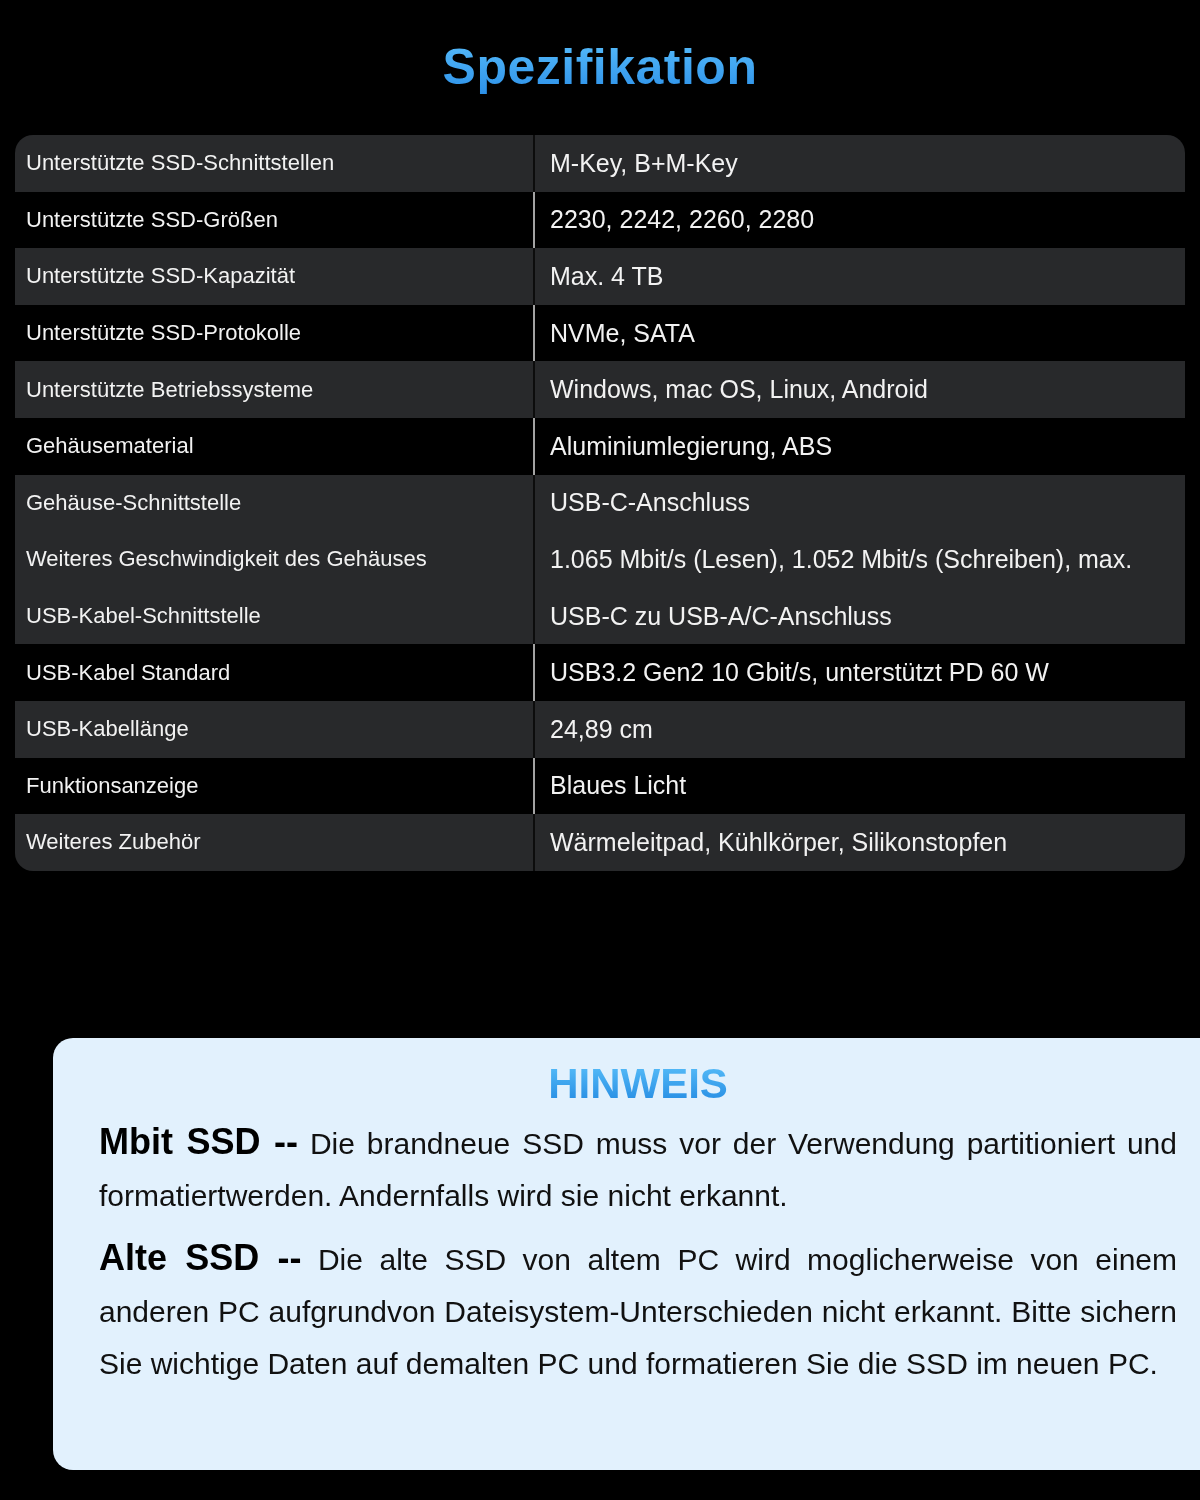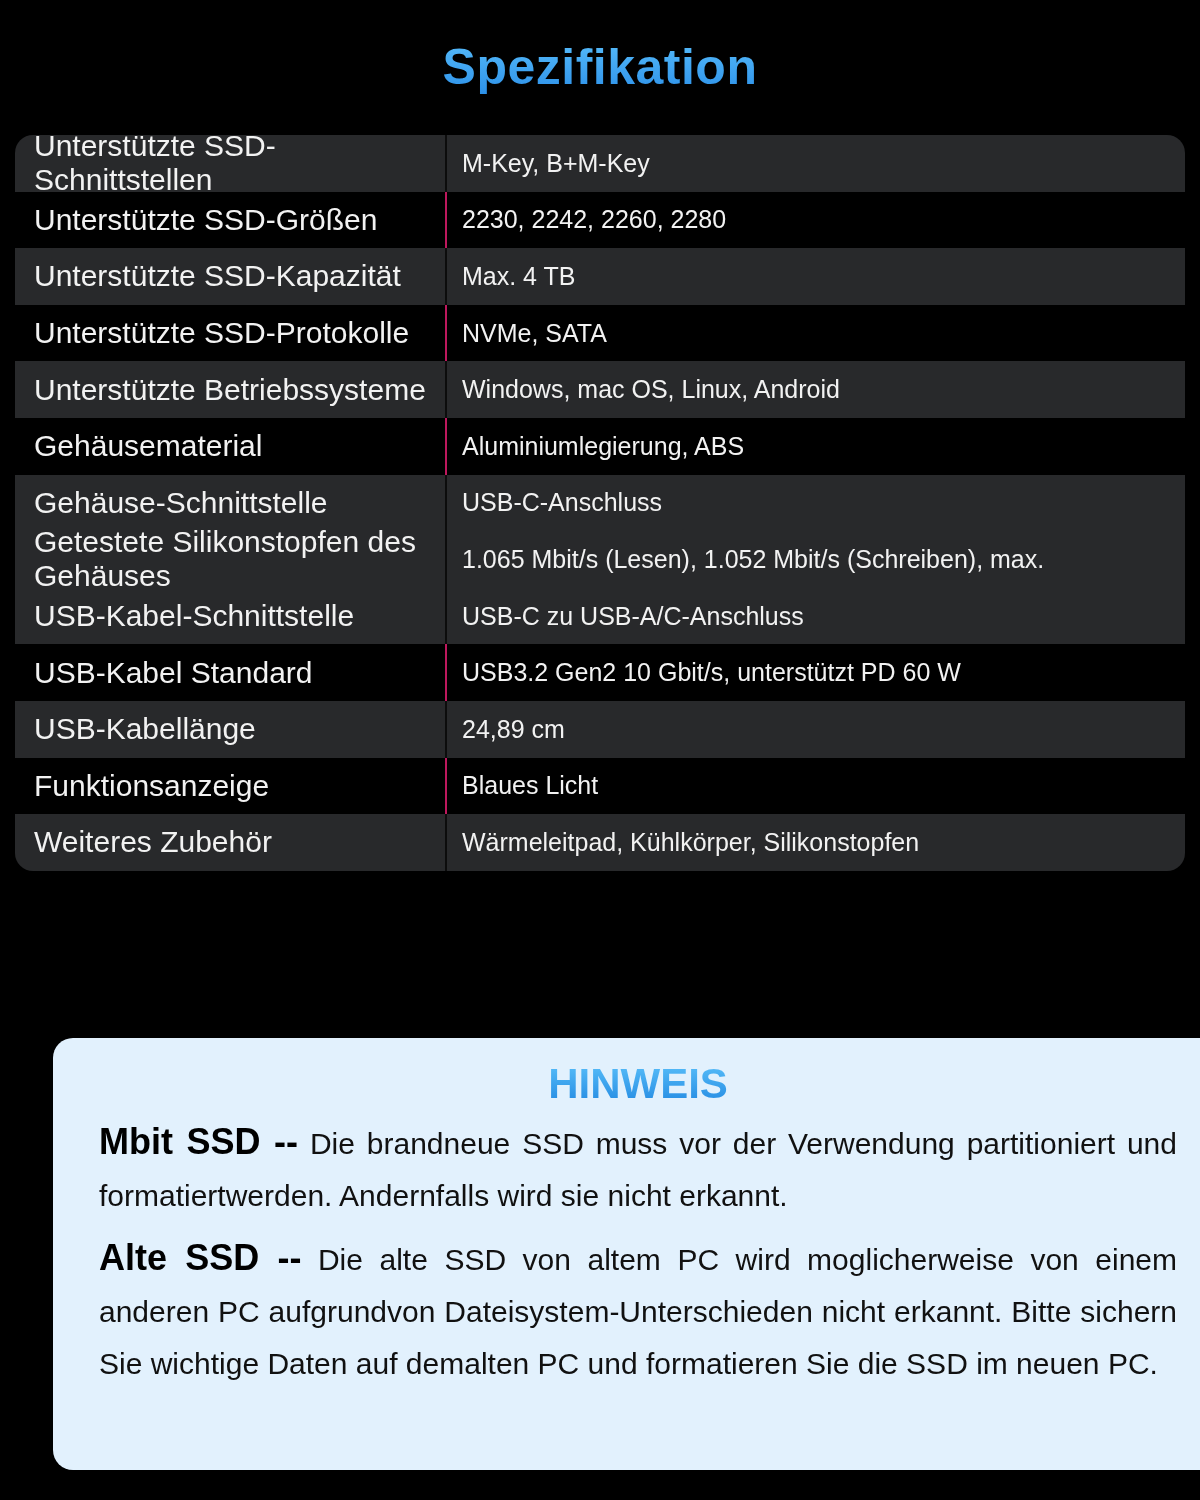--- a/index.html
+++ b/index.html
@@ -8,23 +8,23 @@
     position: absolute; top: 38px; left: 0; width: 1200px; text-align: center;
     font-size: 50px; font-weight: bold; color: #3aa6f5; letter-spacing: 0.5px;
     background: linear-gradient(180deg, #58bdfb 0%, #2b8fe8 100%);
     -webkit-background-clip: text; background-clip: text; -webkit-text-fill-color: transparent;
   }
   .spec-table { position: absolute; top: 135px; left: 15px; width: 1170px; }
   .row { display: flex; height: 56.6px; align-items: center; }
   .row.shaded { background: #28292b; }
   .row:first-child { border-top-left-radius: 18px; border-top-right-radius: 18px; }
   .row:last-child { border-bottom-left-radius: 18px; border-bottom-right-radius: 18px; }
-  .cell-label { width: 432px; padding-left: 19px; box-sizing: border-box; font-size: 30px; color: #f2f2f2; height: 100%; display: flex; align-items: center; border-right: 2px solid #0c0c0c; }
+  .cell-label { width: 520px; padding-left: 11px; box-sizing: border-box; font-size: 22px; color: #f2f2f2; height: 100%; display: flex; align-items: center; border-right: 2px solid #0c0c0c; }
   .cell-value { flex: 1; padding-left: 15px; font-size: 25px; color: #f2f2f2; white-space: nowrap; overflow: hidden; }
-  .row:not(.shaded) .cell-label { border-right: 2px solid #be185d; }
+  .row:not(.shaded) .cell-label { border-right: 2px solid #a3a3a3; }
   .note {
     position: absolute; top: 1038px; left: 15px; width: 1170px; height: 432px;
     background: #e2f1fd; border-radius: 20px; box-sizing: border-box; padding: 22px 46px 0 46px; margin-left: 38px;
   }
   .note-title {
     text-align: center; font-size: 42px; font-weight: bold; margin-bottom: 8px;
     background: linear-gradient(180deg, #5cc2fb 0%, #1f86e0 100%);
     -webkit-background-clip: text; background-clip: text; -webkit-text-fill-color: transparent;
   }
   .note-para { font-size: 30px; color: #111; line-height: 52px; text-align: justify; margin: 0 0 10px 0; }
@@ -58,21 +58,21 @@
     </div>
   <div class="row">
       <div class="cell-label">Gehäusematerial</div>
       <div class="cell-value">Aluminiumlegierung, ABS</div>
     </div>
   <div class="row shaded">
       <div class="cell-label">Gehäuse-Schnittstelle</div>
       <div class="cell-value">USB-C-Anschluss</div>
     </div>
   <div class="row shaded">
-      <div class="cell-label">Getestete Silikonstopfen des Gehäuses</div>
+      <div class="cell-label">Weiteres Geschwindigkeit des Gehäuses</div>
       <div class="cell-value">1.065 Mbit/s (Lesen), 1.052 Mbit/s (Schreiben), max.</div>
     </div>
   <div class="row shaded">
       <div class="cell-label">USB-Kabel-Schnittstelle</div>
       <div class="cell-value">USB-C zu USB-A/C-Anschluss</div>
     </div>
   <div class="row">
       <div class="cell-label">USB-Kabel Standard</div>
       <div class="cell-value">USB3.2 Gen2 10 Gbit/s, unterstützt PD 60 W</div>
     </div>

